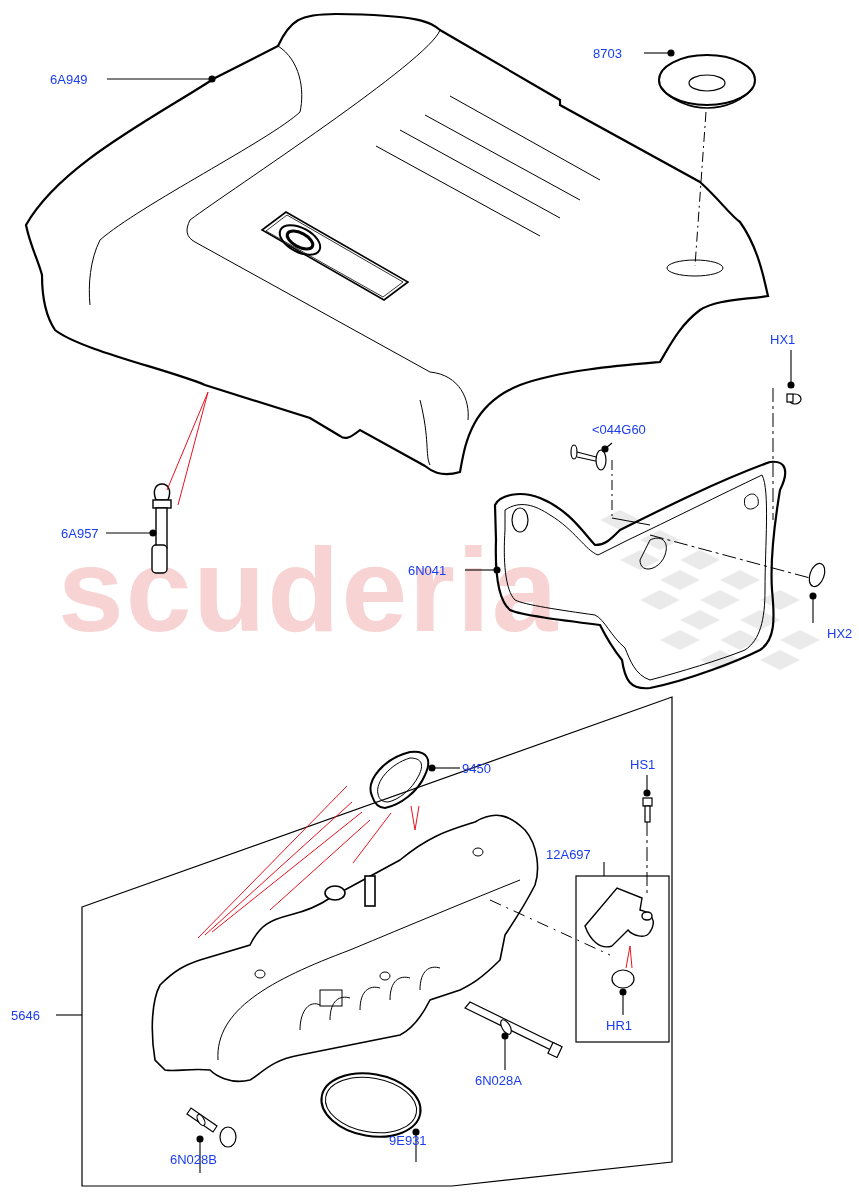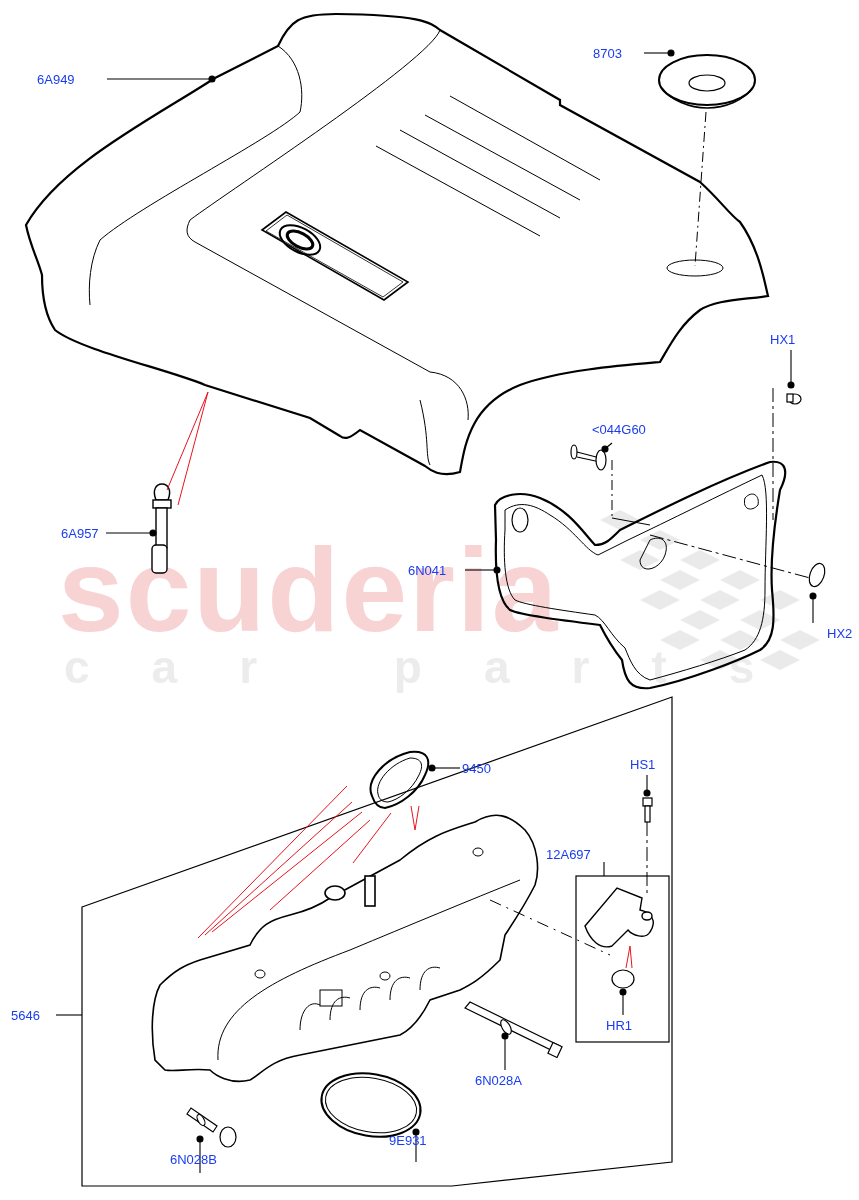--- a/index.html
+++ b/index.html
@@ -12,21 +12,20 @@
          color: #f7d3d3; letter-spacing: 2px; font-family: "Liberation Sans", sans-serif; }
   .wm2 { position: absolute; left: 64px; top: 640px; font-size: 46px; font-weight: bold;
          color: #ececec; letter-spacing: 62px; font-family: "Liberation Sans", sans-serif; }
 </style>
 </head>
 <body>
 
 <div id="diagram">
 
   <div class="wm1">scuderia</div>
-  <div class="wm2">car parts</div>
 
   <svg width="859" height="1200" viewBox="0 0 859 1200" style="position:absolute;left:0;top:0">
 
     <g fill="#e4e4e4" opacity="0.75">
       <polygon points="600,520 620,510 640,520 620,530"></polygon>
       <polygon points="640,540 660,530 680,540 660,550"></polygon>
       <polygon points="620,560 640,550 660,560 640,570"></polygon>
       <polygon points="680,560 700,550 720,560 700,570"></polygon>
       <polygon points="660,580 680,570 700,580 680,590"></polygon>
       <polygon points="720,580 740,570 760,580 740,590"></polygon>
@@ -195,21 +194,21 @@
         <circle cx="623" cy="992" r="3"></circle>
       <line x1="505" y1="1037" x2="505" y2="1070"></line>
         <circle cx="505" cy="1036" r="3"></circle>
       <line x1="416" y1="1133" x2="416" y2="1162"></line>
         <circle cx="416" cy="1132" r="3"></circle>
       <line x1="200" y1="1140" x2="200" y2="1173"></line>
         <circle cx="200" cy="1139" r="3"></circle>
     </g>
   </svg>
 
-  <div class="label" style="left:37px;top:72px">6A949</div>
+  <div class="label" style="left:50px;top:72px">6A949</div>
   <div class="label" style="left:593px;top:46px">8703</div>
   <div class="label" style="left:770px;top:332px">HX1</div>
   <div class="label" style="left:592px;top:422px">&lt;044G60</div>
   <div class="label" style="left:61px;top:526px">6A957</div>
   <div class="label" style="left:408px;top:563px">6N041</div>
   <div class="label" style="left:827px;top:626px">HX2</div>
   <div class="label" style="left:462px;top:761px">9450</div>
   <div class="label" style="left:630px;top:757px">HS1</div>
   <div class="label" style="left:546px;top:847px">12A697</div>
   <div class="label" style="left:11px;top:1008px">5646</div>

